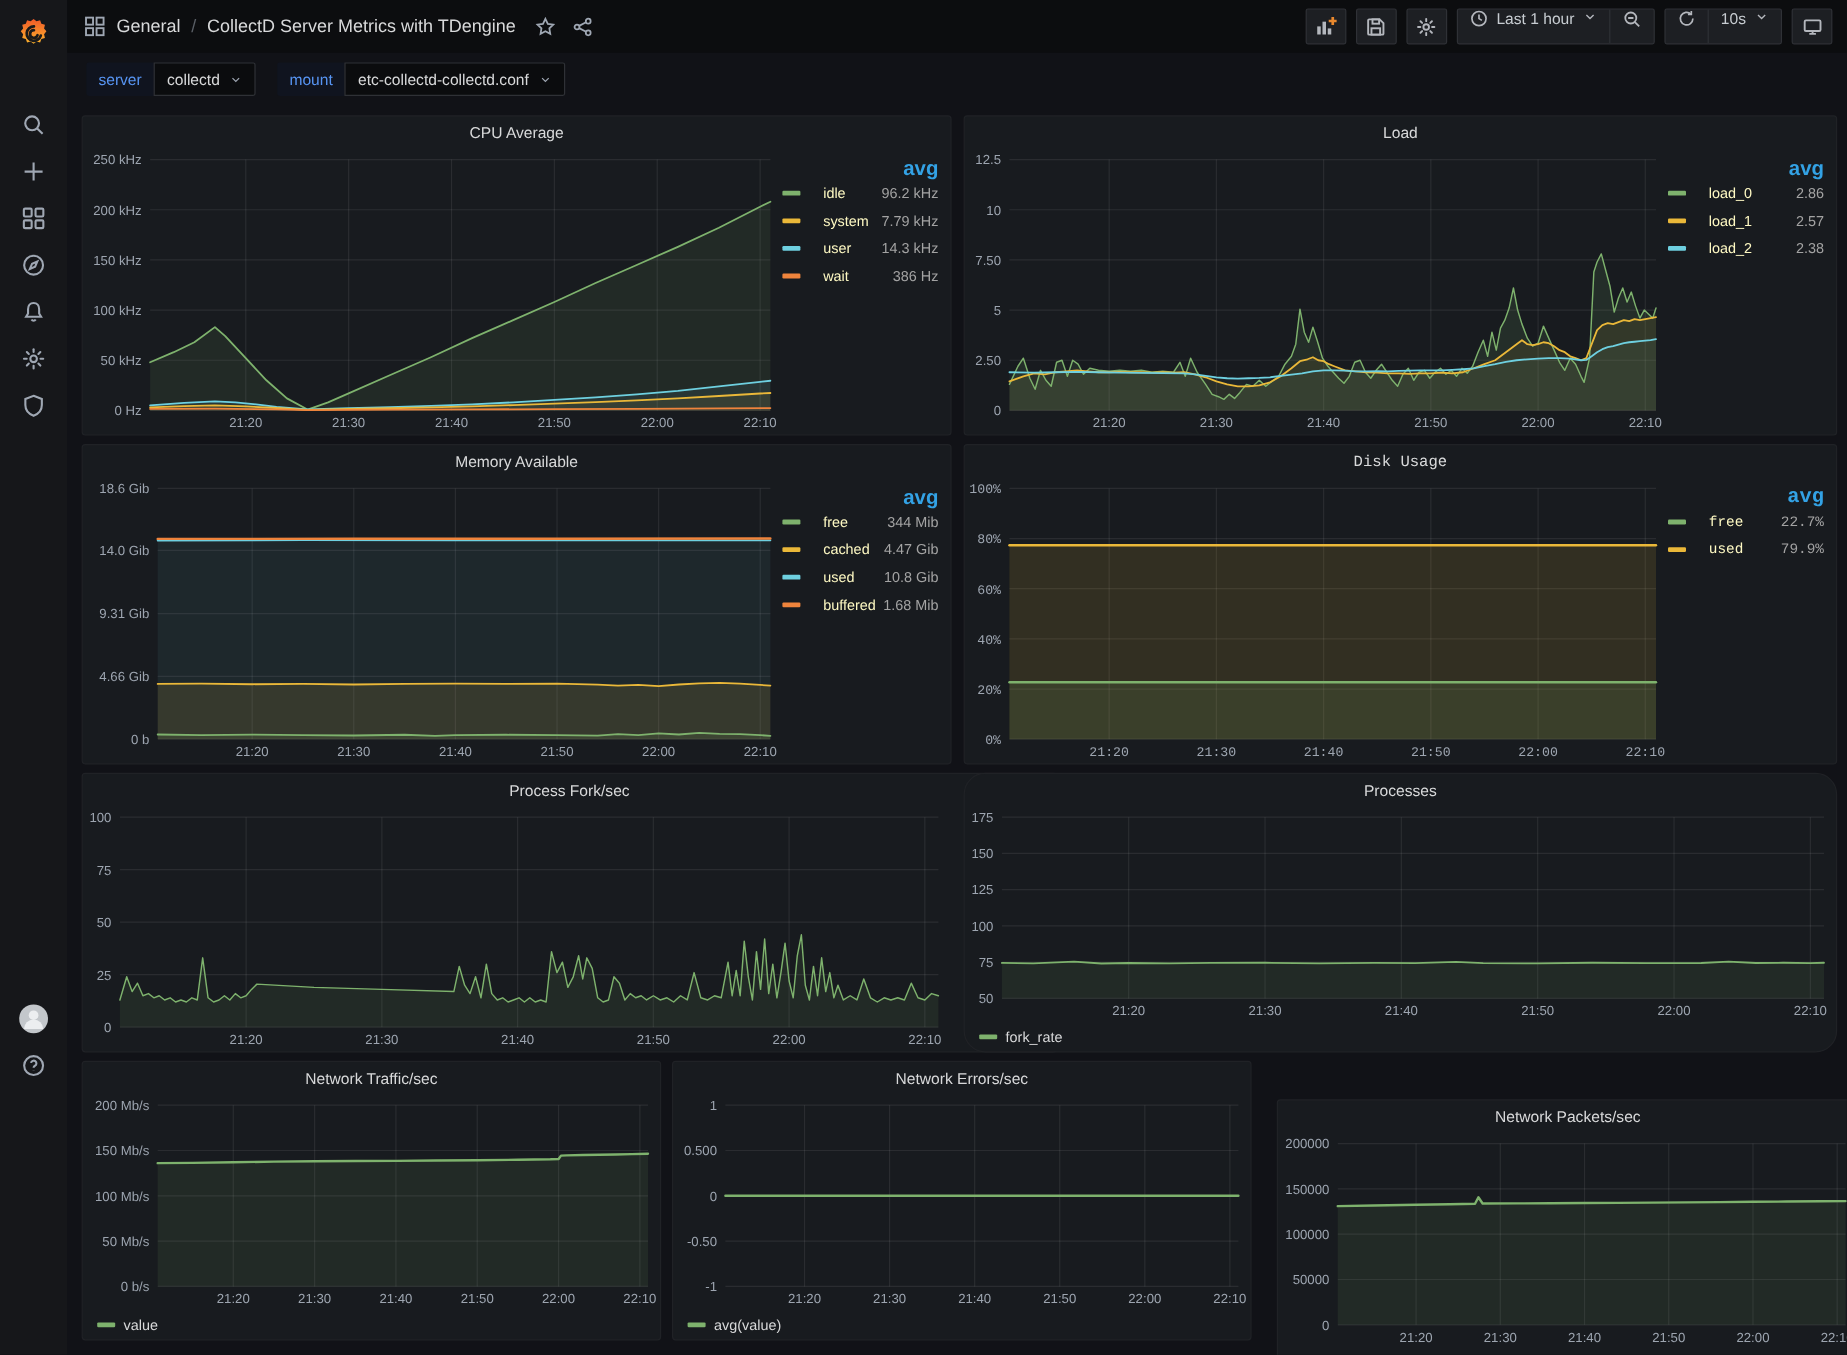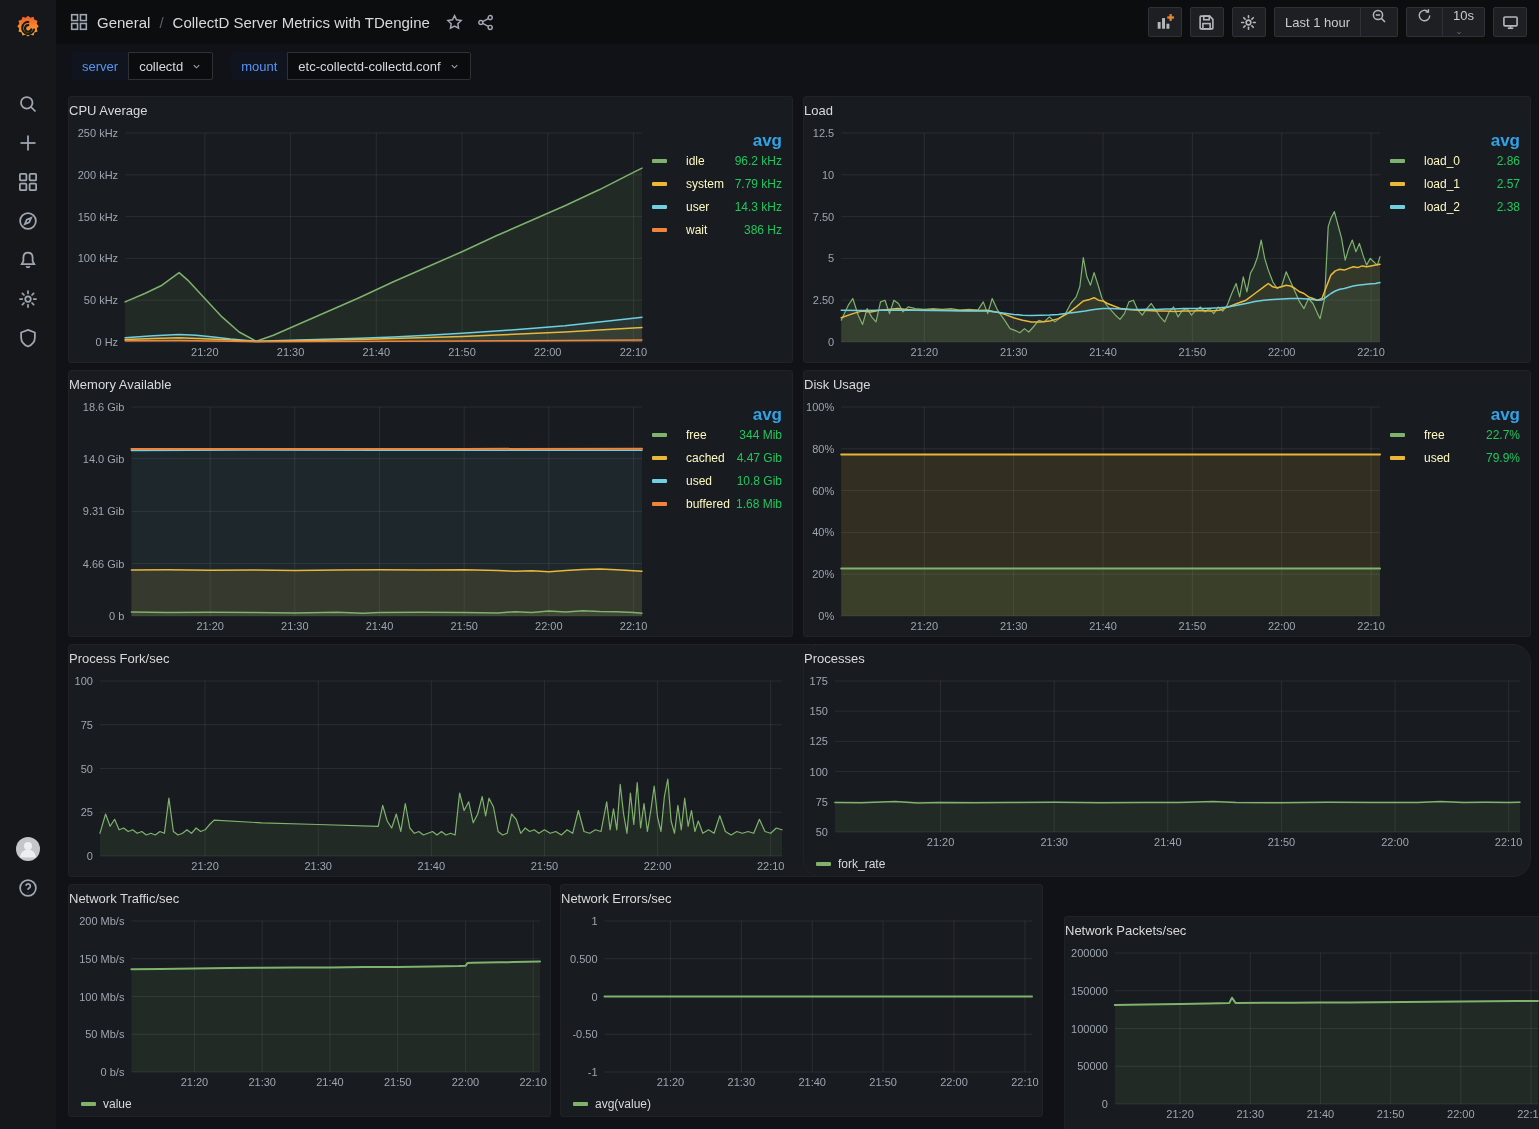--- a/index.html
+++ b/index.html
@@ -31,47 +31,47 @@
   .nav-title { font-size:15px; color:#d8d9da; }
   .nav-mini { margin-left:16px; display:flex; align-items:center; gap:14px; }
   .nav-mini .mini-btn { cursor:pointer; display:flex; }
   .nav-mini svg { stroke:#9fa7b3; fill:none; stroke-width:1.4; }
   .toolbar { margin-left:auto; display:flex; align-items:center; gap:8px; }
   .tb { height:30px; background:#1d1f23; border:1px solid #2f3136; border-radius:2px;
         display:flex; align-items:center; color:#b4b7bd; cursor:pointer; }
   .tb.icon { width:34px; justify-content:center; }
   .tb svg { stroke:#b4b7bd; fill:none; stroke-width:1.5; }
   .tb-group { display:flex; }
-  .tb-sec { display:flex; align-items:flex-start; gap:7px; padding:0 10px; height:28px;flex-direction:column; }
+  .tb-sec { display:flex; align-items:flex-start; gap:7px; padding:0 10px; height:28px; }
   .tb-sec + .tb-sec { border-left:1px solid #2f3136; }
   .tb-text { font-size:13px; color:#c7ccd1; white-space:nowrap; }
 
   
   .submenu { height:44px; flex:none; display:flex; align-items:center; gap:18px; padding:0 16px; }
   .var { display:flex; align-items:stretch; height:28px; }
   .var-label { background:#10141f; color:#5794f2; display:flex; align-items:center; padding:0 10px;
                border-radius:2px 0 0 2px; font-size:13px; }
   .var-value { background:#0b0c0e; border:1px solid #2f3136; color:#d8d9da; display:flex; align-items:center;
                gap:8px; padding:0 10px; border-radius:0 2px 2px 0; cursor:pointer; font-size:13px; }
   .var-value svg { stroke:#9fa7b3; fill:none; stroke-width:1.5; }
 
   
   .dashboard { position:relative; flex:1; }
   .panel { position:absolute; background:#181b1f; border:1px solid #202226; border-radius:3px;
            display:flex; flex-direction:column; }
-  .panel-header { height:26px; flex:none; display:flex; align-items:center; }
+  .panel-header { height:26px; flex:none; display:flex; align-items:center; justify-content:center; }
   .panel-title { font-size:13px; font-weight:500; color:#d8d9da; cursor:pointer; }
   .panel-content { flex:1; display:flex; min-height:0; }
   .plot { flex:1; min-width:0; position:relative; }
   .plot svg { position:absolute; left:0; top:0; }
   .legend-right { width:140px; flex:none; padding:8px 10px 0 0; }
   .lg-head { text-align:right; color:#33a2e5; font-weight:bold; font-size:17px; height:18px; }
   .lg-row { display:flex; align-items:center; height:23px; font-size:12px; }
   .lg-name { margin-left:7px; color:#fef9c3; cursor:pointer;padding-left:12px; }
-  .lg-val { margin-left:auto; color:#22c55e; }
+  .lg-val { margin-left:auto; color:#a3a3a3; }
   .swatch { width:15px; height:4px; border-radius:1px; flex:none; }
   .legend-bottom { height:24px; flex:none; display:flex; align-items:center; gap:7px; padding-left:12px; font-size:12px; color:#d8d9da; }
 </style>
 </head>
 <body>
 
 <div class="app">
 
   <aside class="sidebar">
     <div class="logo-btn">
@@ -471,21 +471,21 @@
                 <span class="lg-val">10.8 Gib</span>
               </div>
               <div class="lg-row">
                 <span class="swatch" style="background: rgb(239, 132, 60);"></span>
                 <span class="lg-name">buffered</span>
                 <span class="lg-val">1.68 Mib</span>
               </div>
             </div>
           </div>
         </div>
-        <div class="panel" style="left: 747px; top: 282px; width: 728px; height: 267px;">
+        <div class="panel" style="left: 747px; top: 282px; width: 728px; height: 267px; font-family: Liberation Mono, monospace;">
           <div class="panel-header">
             <span class="panel-title">Disk Usage</span>
           </div>
           <div class="panel-content">
             <div class="plot">
               <svg width="586" height="239">
                 <line x1="120.29850746268657" y1="10" x2="120.29850746268657" y2="219" stroke="rgba(255,255,255,0.08)" stroke-width="1"></line>
                 <text x="120.29850746268657" y="233" fill="#9da5b0" font-size="11" text-anchor="middle">21:20</text>
                 <line x1="209.65174129353233" y1="10" x2="209.65174129353233" y2="219" stroke="rgba(255,255,255,0.08)" stroke-width="1"></line>
                 <text x="209.65174129353233" y="233" fill="#9da5b0" font-size="11" text-anchor="middle">21:30</text>

